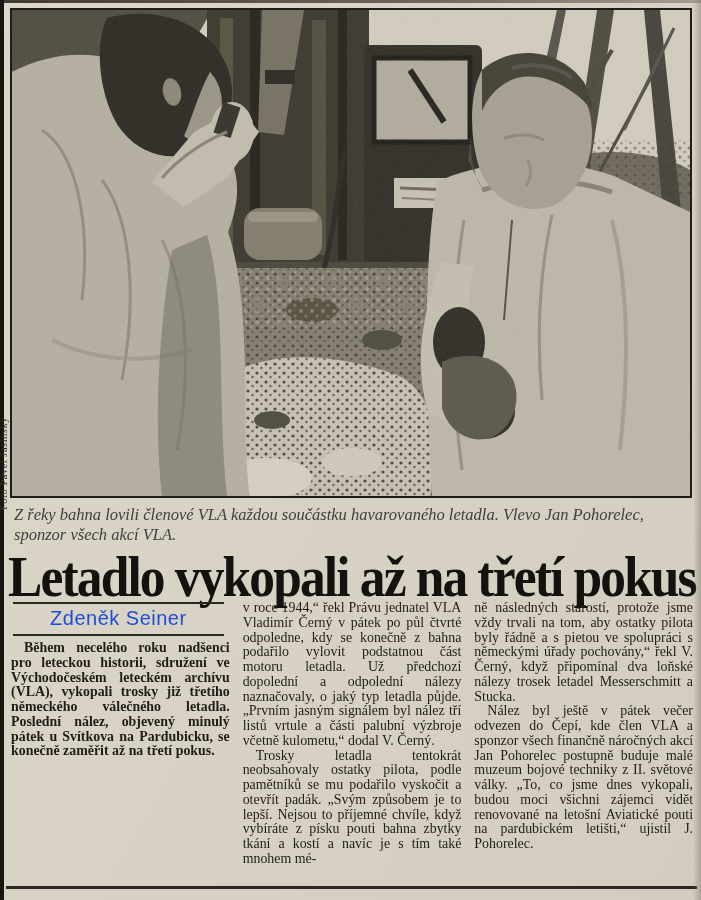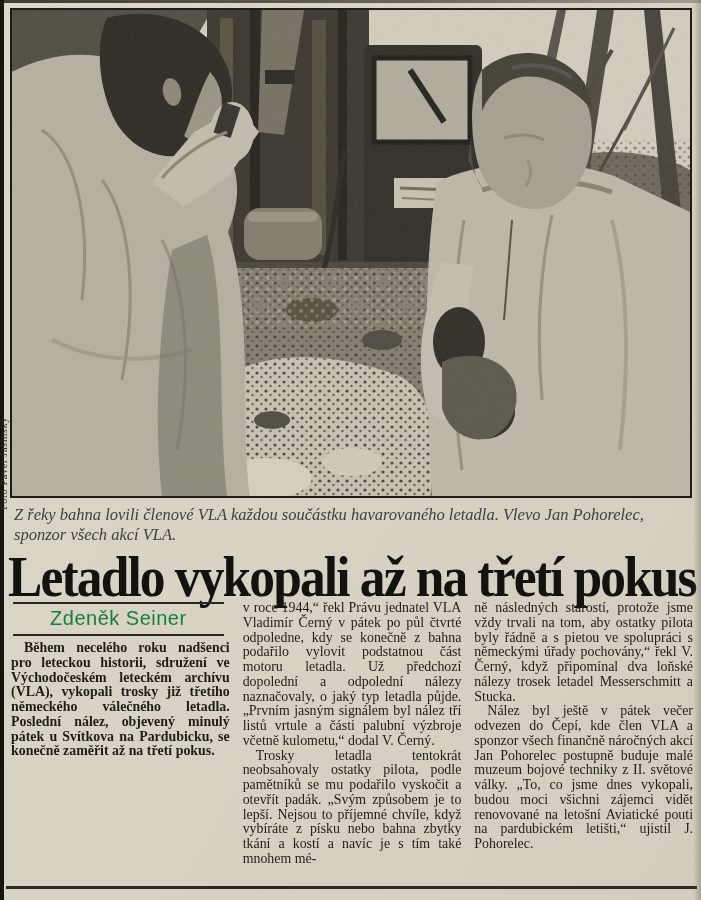--- a/index.html
+++ b/index.html
@@ -45,21 +45,21 @@
   .col p{margin:0;text-indent:13px;}
   .col p.noindent{text-indent:0;}
   .col p.lead{font-weight:700;}
 
   .byline-box{
     border-top:2px solid #2a2722;border-bottom:2px solid #2a2722;
     margin:1px 6px 5px 2px;padding:4px 0 5px 0;text-align:center;
   }
   .byline-box .byline{
     font-family:"Liberation Sans",sans-serif;font-size:20px;line-height:21px;
-    color:#15803d;letter-spacing:.5px;font-weight:400;
+    color:#1d4ed8;letter-spacing:.5px;font-weight:400;
   }
 
   .bottom-rule{position:absolute;left:6px;top:886px;width:691px;height:3px;background:#2e2a23;}
 </style>
 </head>
 <body>
 
 <div class="scan-edge-left"></div>
 <div class="scan-edge-top"></div>
 
@@ -186,21 +186,21 @@
 
 <div class="article">
   <div class="col">
     <div class="byline-box">
       <div class="byline">Zdeněk Seiner</div>
     </div>
     <p class="lead">Během necelého roku nadšenci pro leteckou historii, sdružení ve Východočeském leteckém archívu (VLA), vykopali trosky již třetího německého válečného letadla. Poslední nález, objevený minulý pátek u Svítkova na Pardubicku, se konečně zaměřit až na třetí pokus.</p>
   </div>
   <div class="col">
     <p class="noindent">v roce 1944,“ řekl Právu jednatel VLA Vladimír Černý v pátek po půl čtvrté odpoledne, kdy se konečně z bahna podařilo vylovit podstatnou část motoru letadla. Už předchozí dopolední a odpolední nálezy naznačovaly, o jaký typ letadla půjde. „Prvním jasným signálem byl nález tří listů vrtule a části palubní výzbroje včetně kulometu,“ dodal V. Černý.</p>
-    <p>Trosky letadla tentokrát neobsahovaly ostatky pilota, podle pamětníků se mu podařilo vyskočit a otevřít padák. „Svým způsobem je to lepší. Nejsou to příjemné chvíle, když vybíráte z písku nebo bahna zbytky tkání a kostí a navíc je s tím také mnohem mé-</p>
+    <p>Trosky letadla tentokrát neobsahovaly ostatky pilota, podle pamětníků se mu podařilo vyskočit a otevřít padák. „Svým způsobem je to lepší. Nejsou to příjemné chvíle, když vybíráte z písku pouti bahna zbytky tkání a kostí a navíc je s tím také mnohem mé-</p>
   </div>
   <div class="col">
     <p class="noindent">ně následných starostí, protože jsme vždy trvali na tom, aby ostatky pilota byly řádně a s pietou ve spolupráci s německými úřady pochovány,“ řekl V. Černý, když připomínal dva loňské nálezy trosek letadel Messerschmitt a Stucka.</p>
     <p>Nález byl ještě v pátek večer odvezen do Čepí, kde člen VLA a sponzor všech finančně náročných akcí Jan Pohorelec postupně buduje malé muzeum bojové techniky z II. světové války. „To, co jsme dnes vykopali, budou moci všichni zájemci vidět renovované na letošní Aviatické pouti na pardubickém letišti,“ ujistil J. Pohorelec.</p>
   </div>
 </div>
 
 <div class="bottom-rule"></div>
 <div class="scan-edge-right"></div>
 

